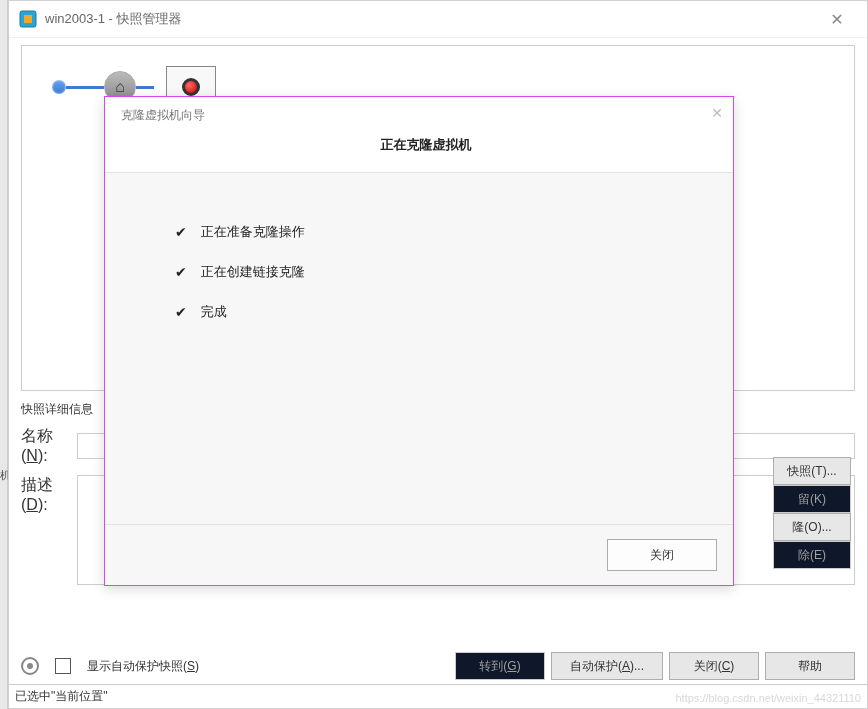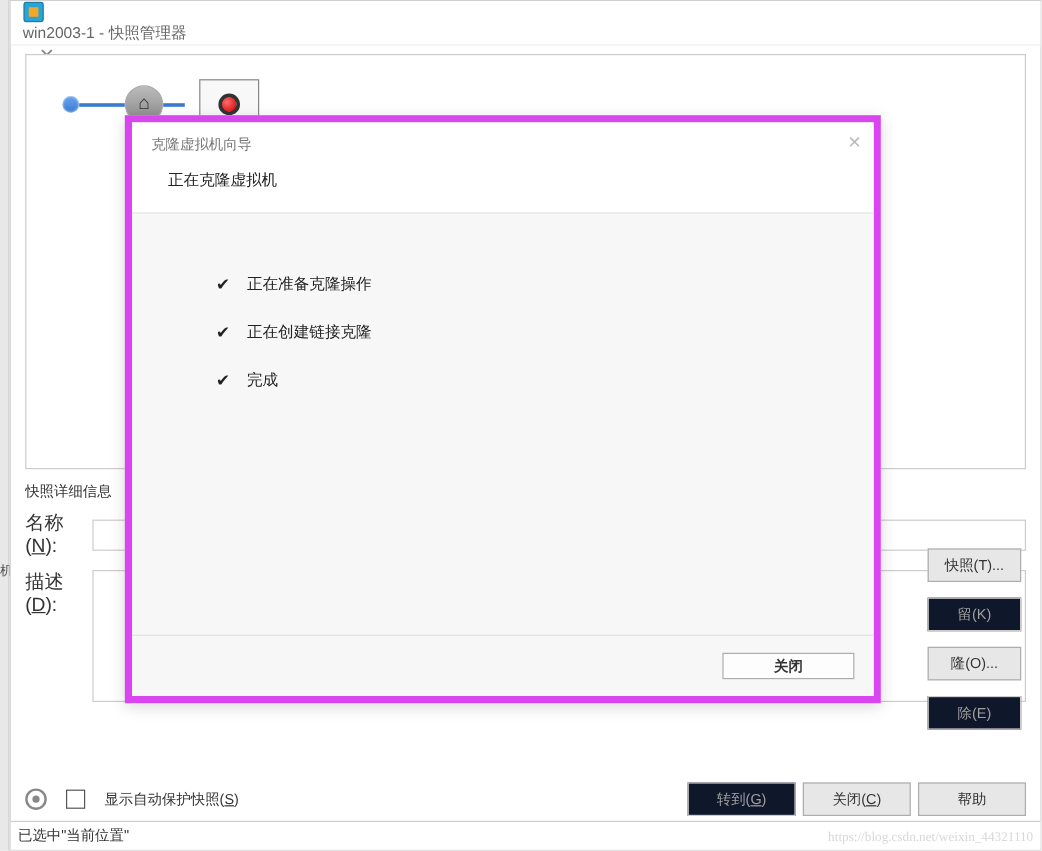--- a/index.html
+++ b/index.html
@@ -1,19 +1,19 @@
 <!DOCTYPE html>
 <html><head>
 <meta charset="utf-8">
 <style>
 * { margin: 0; padding: 0; box-sizing: border-box; font-family: "Microsoft YaHei", "Segoe UI", Arial, sans-serif; }
 body { background: #f0f0f0; width: 868px; height: 709px; overflow: hidden; position: relative; }
 
 .main-window { position: absolute; left: 8px; top: 0; right: 0; bottom: 0; background: #fff; border: 1px solid #d0d0d0; }
-.titlebar { height: 37px; display: flex; padding: 0 10px; background: #fff; border-bottom: 1px solid #eee; flex-direction: column; }
+.titlebar { height: 37px; display: flex; align-items: center; padding: 0 10px; background: #fff; border-bottom: 1px solid #eee; }
 .titlebar-icon { width: 18px; height: 18px; margin-right: 8px; display: flex; align-items: center; justify-content: center; }
 .titlebar-icon svg { width: 18px; height: 18px; }
 .title-text { font-size: 13px; color: #666; flex: 1; }
 .close-x { width: 40px; text-align: center; font-size: 16px; color: #888; cursor: pointer; }
 
 .client { position: absolute; top: 32px; left: 0; right: 0; bottom: 0; padding: 12px; }
 .snapshot-area { border: 1px solid #ccc; height: 346px; background: #fff; position: relative; padding: 14px; }
 .snap-graph { position: absolute; top: 20px; left: 30px; display: flex; align-items: center; gap: 0; }
 .snap-node-dot { width: 14px; height: 14px; border-radius: 50%; background: linear-gradient(#6aa3f0,#3a7ad0); box-shadow: inset 0 0 2px #fff; }
 .snap-line { width: 38px; height: 3px; background: #3a7ad0; }
@@ -21,45 +21,45 @@
 .snap-record { width: 50px; height: 42px; border: 1px solid #888; background: #f8f8f8; display: flex; align-items: center; justify-content: center; margin-left: 12px; }
 .snap-record-dot { width: 18px; height: 18px; border-radius: 50%; background: radial-gradient(circle at 35% 35%, #ff6b6b, #c00); border: 3px solid #333; }
 
 .details { margin-top: 10px; }
 .details-title { font-size: 12px; color: #333; margin-bottom: 8px; }
 .field-row { display: flex; align-items: center; margin-bottom: 10px; }
 .field-label { width: 56px; font-size: 16px; color: #333; }
 .field-input { flex: 1; height: 26px; border: 1px solid #ccc; background: #fff; padding: 0 6px; font-size: 12px; }
 .underline { text-decoration: underline; }
 
-.right-btns { position: absolute; right: 16px; top: 424px; display: flex; flex-direction: column; gap: 13px; }
+.right-btns { position: absolute; right: 16px; top: 424px; display: flex; flex-direction: column; gap: 0; }
 .btn { height: 28px; min-width: 78px; border: 1px solid #adadad; background: #e7e7e7; font-size: 12px; color: #333; display: flex; align-items: center; justify-content: center; padding: 0 10px; cursor: pointer; }
 .btn.disabled { color: #a0a0a0; background: #0f172a; border-color: #ccc; cursor: default; }
 
 .bottom-bar { position: absolute; left: 12px; right: 12px; bottom: 28px; display: flex; align-items: center; gap: 16px; }
 .circle-icon { width: 18px; height: 18px; border: 2px solid #888; border-radius: 50%; display: flex; align-items: center; justify-content: center; }
 .circle-inner { width: 6px; height: 6px; background: #888; border-radius: 50%; }
 .checkbox { width: 16px; height: 16px; border: 1px solid #555; background: #fff; }
 .checkbox-label { font-size: 12px; color: #333; flex: 1; }
 .bottom-btn-group { display: flex; gap: 6px; }
 
 .status-bar { position: absolute; left: 0; right: 0; bottom: 0; height: 24px; border-top: 1px solid #ccc; background: #fff; font-size: 12px; color: #333; padding: 3px 6px; }
-.watermark { position: absolute; right: 6px; bottom: 4px; font-size: 11px; color: #d8d8d8; font-family: Liberation Serif, serif; }
+.watermark { position: absolute; right: 6px; bottom: 4px; font-size: 11px; color: #d8d8d8; }
 
 
-.modal { position: absolute; left: 104px; top: 96px; width: 630px; height: 490px; background: #f7f7f7; border: 6px solid #d946ef; box-shadow: 0 3px 12px rgba(0,0,0,0.15); z-index: 100; display: flex; flex-direction: column; }
+.modal { position: absolute; left: 104px; top: 96px; width: 630px; height: 490px; background: #f7f7f7; border: 1px solid #d946ef; box-shadow: 0 3px 12px rgba(0,0,0,0.15); z-index: 100; display: flex; flex-direction: column; }
 .modal-header { background: #fff; padding: 10px 16px 18px 16px; border-bottom: 1px solid #e2e2e2; position: relative; }
 .modal-wizard-title { font-size: 12px; color: #777; }
 .modal-close-x { position: absolute; right: 10px; top: 8px; font-size: 14px; color: #bbb; cursor: pointer; }
-.modal-subtitle { font-size: 13px; font-weight: normal; color: #222; margin-top: 12px; margin-left: 14px; }
+.modal-subtitle { font-size: 13px; font-weight: bold; color: #222; margin-top: 12px; margin-left: 14px; text-align: center; }
 .modal-body { flex: 1; background: #f7f7f7; padding: 50px 70px; }
 .check-item { display: flex; align-items: center; gap: 14px; font-size: 13px; color: #222; margin-bottom: 22px; }
 .check-mark { font-size: 14px; color: #222; }
 .modal-footer { padding: 14px 16px; display: flex; justify-content: flex-end; border-top: 1px solid #e2e2e2; background: #f7f7f7; }
-.modal-footer .btn { width: 110px; height: 22px; background: #fdfdfd; border: 1px solid #adadad; font-weight: bold; }
+.modal-footer .btn { width: 110px; height: 32px; background: #fdfdfd; border: 1px solid #adadad; }
 
 
 .left-edge { position: absolute; left: 0; top: 0; width: 8px; height: 100%; background: #e8e8e8; border-right: 1px solid #ccc; }
 .left-edge .edge-txt { position: absolute; top: 468px; font-size: 11px; writing-mode: initial; color: #555; }
 </style>
 </head>
 <body>
 
 <div class="left-edge">
   <span class="edge-txt">机</span>
@@ -112,20 +112,21 @@
     </div>
 
     <div class="bottom-bar">
       <span class="circle-icon">
           <span class="circle-inner"></span>
         </span>
       <span class="checkbox"></span>
       <span class="checkbox-label">显示自动保护快照(<span class="underline">S</span>)</span>
       <div class="bottom-btn-group">
         <div class="btn disabled" style="width:90px;">转到(<span class="underline">G</span>)</div>
+        <div class="btn" style="width:112px;">自动保护(<span class="underline">A</span>)...</div>
         <div class="btn" style="width:90px;">关闭(<span class="underline">C</span>)</div>
         <div class="btn" style="width:90px;">帮助</div>
       </div>
     </div>
 
   </div>
 
   <div class="status-bar">
     <span>已选中"当前位置"</span>
     <span class="watermark">https://blog.csdn.net/weixin_44321110</span>

